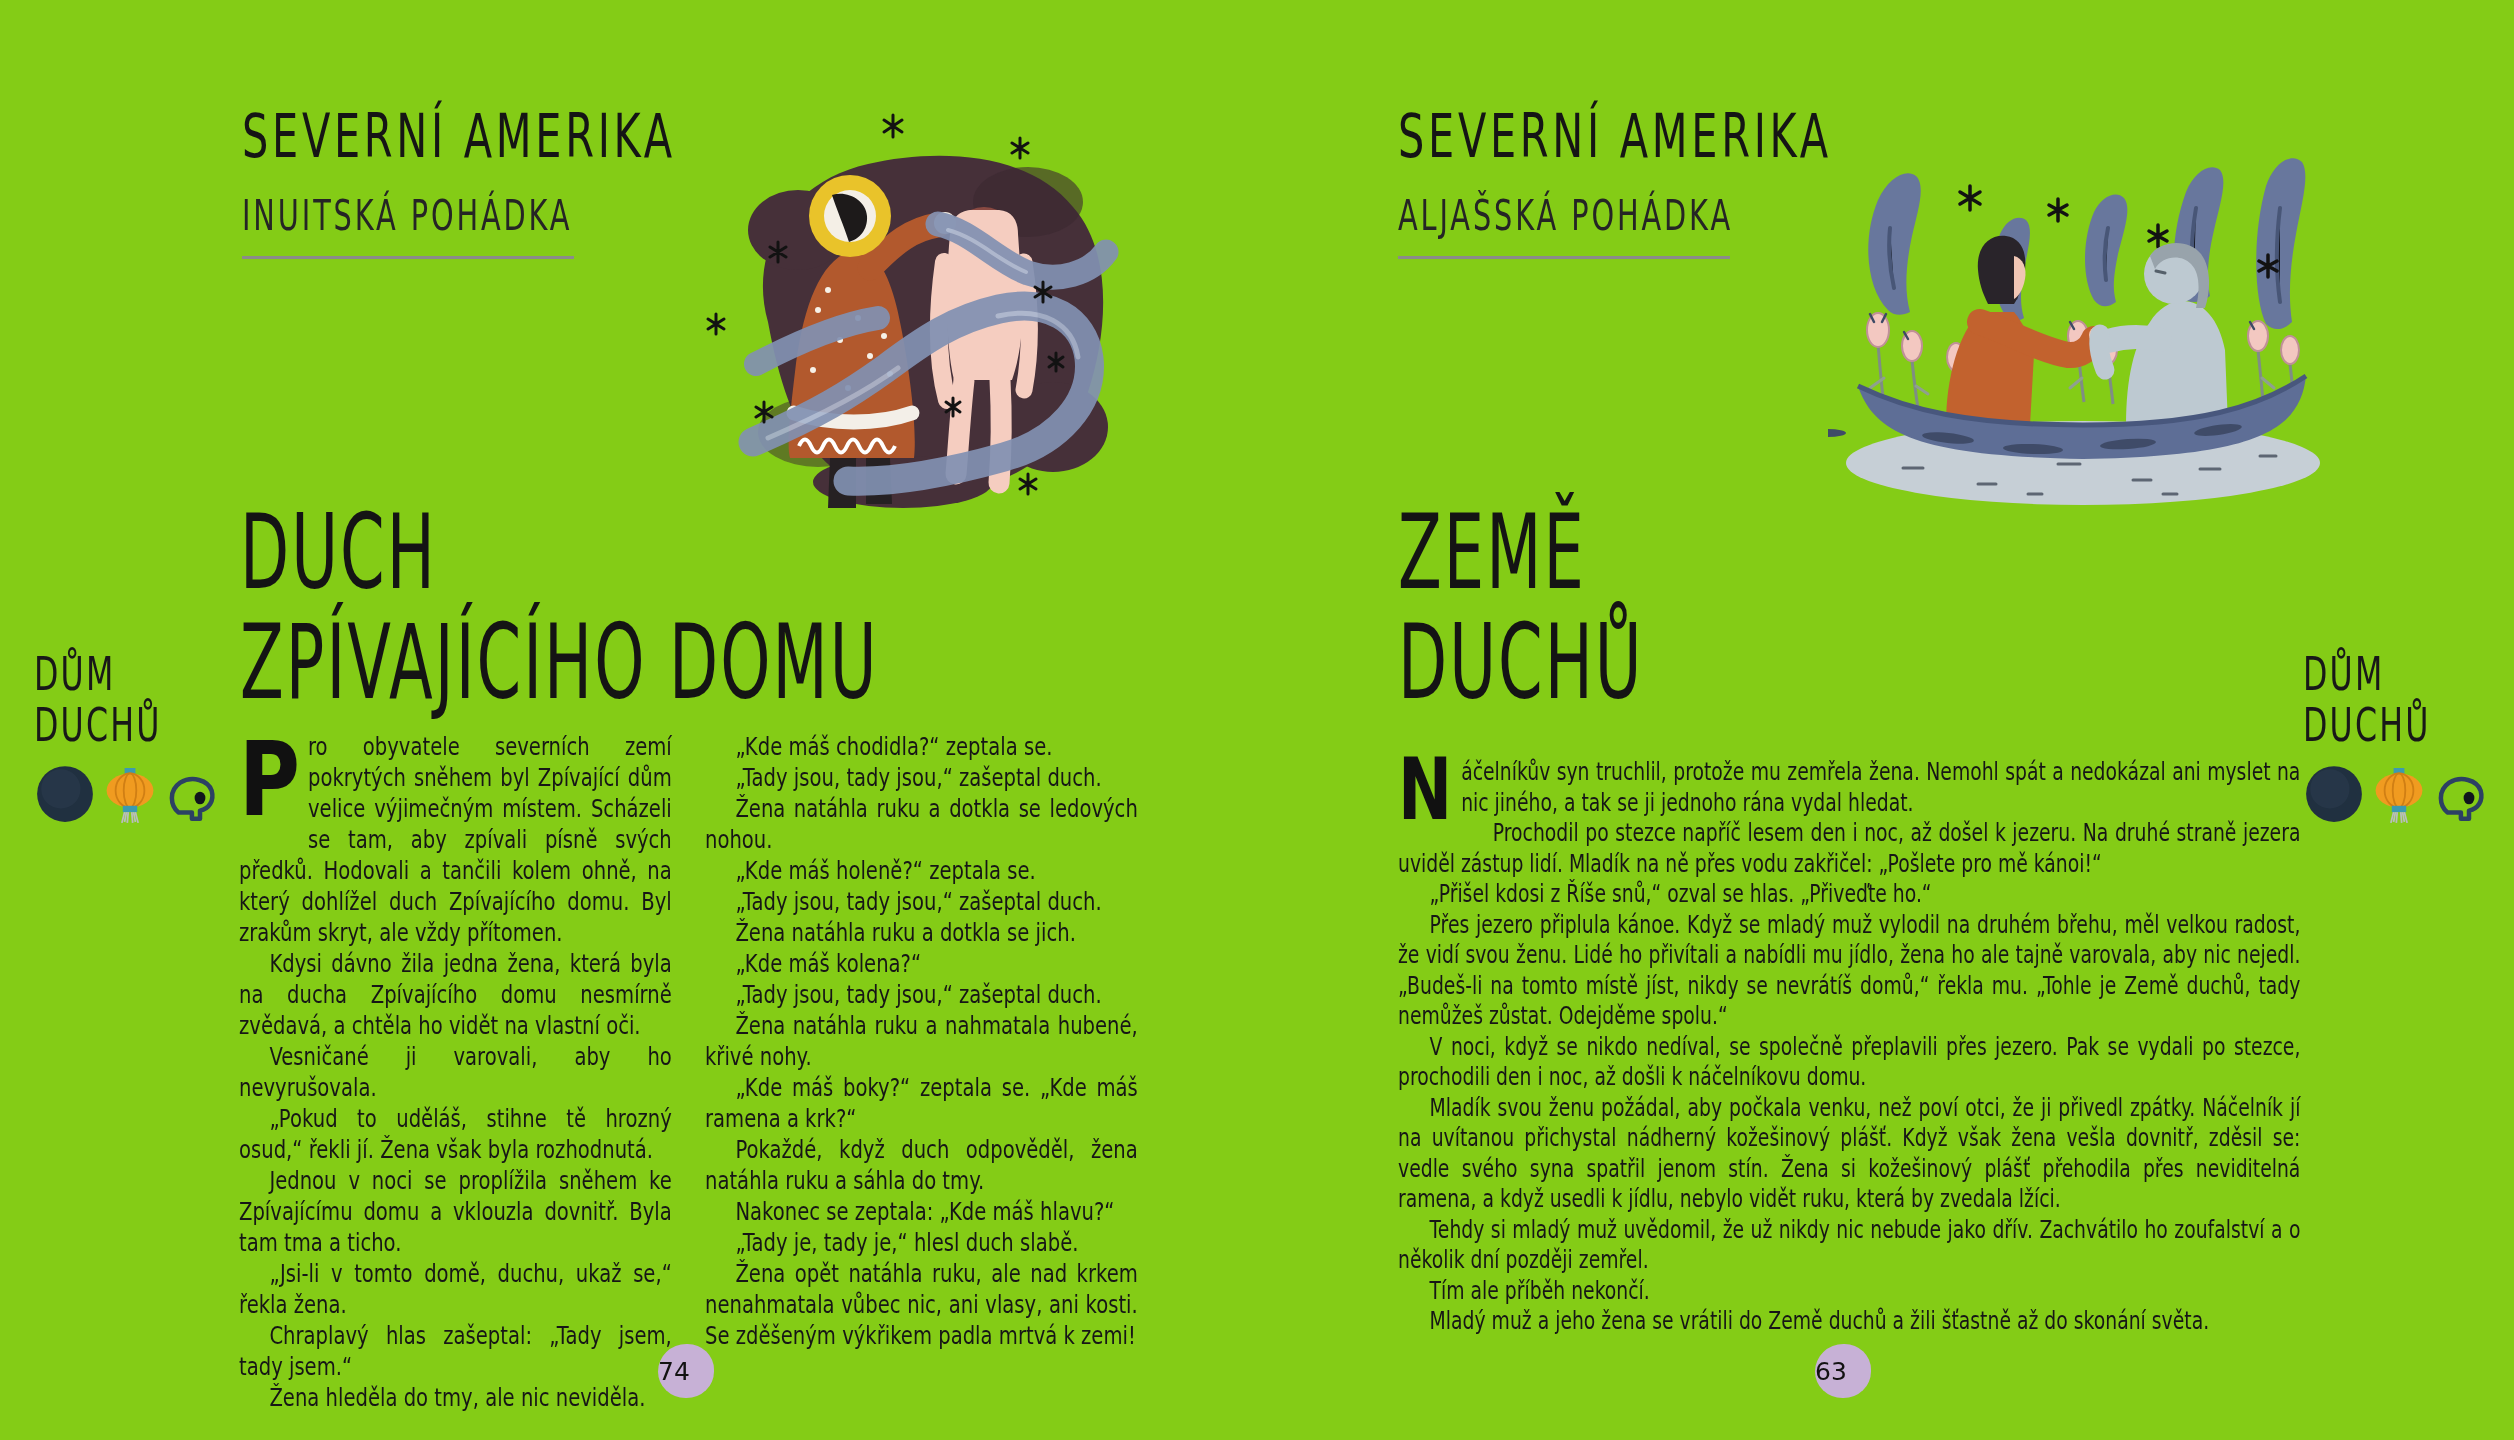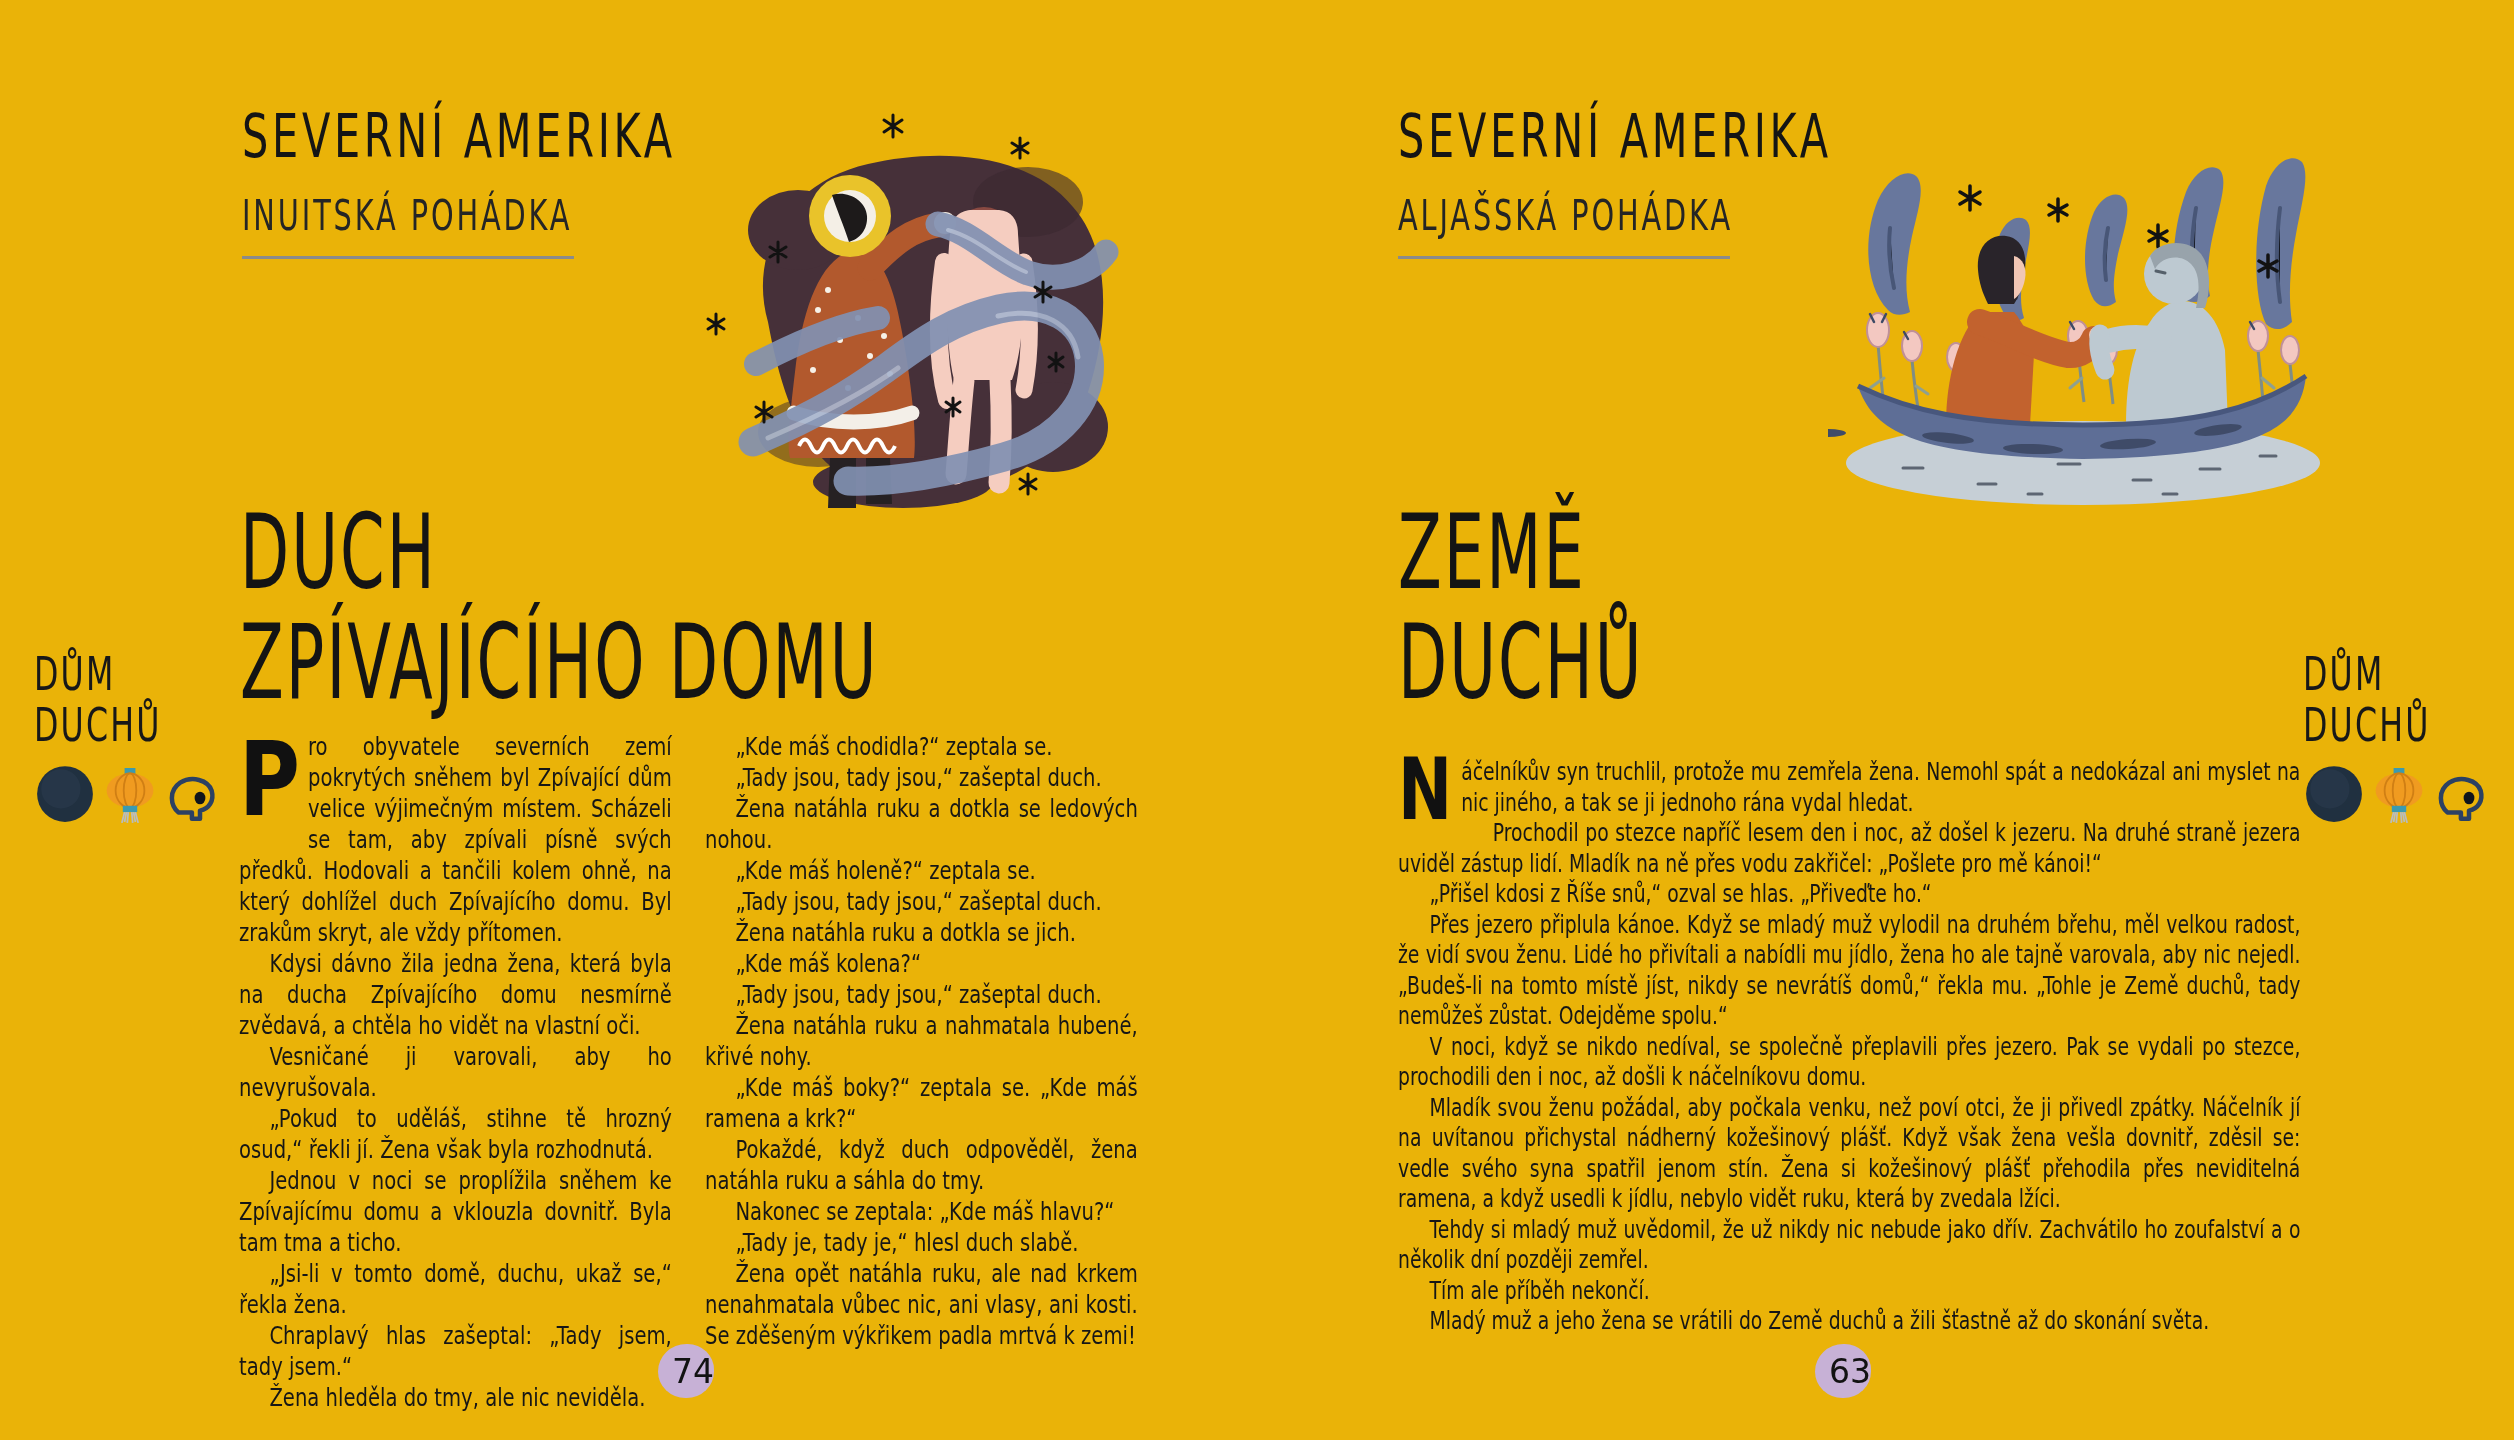--- a/index.html
+++ b/index.html
@@ -1,17 +1,17 @@
 <!DOCTYPE html>
 <html lang="cs"><head>
 <meta charset="utf-8">
 <style>
   html,body { margin:0; padding:0; background:#ffffff; }
   .spread {
-    position:relative; width:2514px; height:1440px; background:#eab308;
+    position:relative; width:2514px; height:1440px; background:#84cc16;
     font-family:"DejaVu Sans", sans-serif; color:#1c1c1c; overflow:hidden;
   }
   
   .region {
     font-size:56px; letter-spacing:5px; font-weight:500; white-space:nowrap;
     transform:scale(0.74,1.08); transform-origin:left top; line-height:64px; color:#151515;
   }
   .subtitle {
     font-size:40px; letter-spacing:4px; font-weight:400; white-space:nowrap;
     transform:scale(0.72,1.05); transform-origin:left top; line-height:48px;
@@ -46,22 +46,22 @@
     position:absolute; left:1398px; top:757px; width:1200px; text-align:justify;
     font-size:25px; line-height:30.5px;
     transform:scaleX(0.752); transform-origin:left top; color:#161616;
   }
   .right-body p { margin:0; text-indent:42px; }
   .right-body p.lead { text-indent:0; }
   .right-body .dropcap { font-size:86px; line-height:61px; padding:2px 12px 0 0; }
   
   .pagenum {
     position:absolute; width:56px; height:54px; background:#c7b1d6;
-    border-radius:52% 48% 50% 50%; display:flex; align-items:center; justify-content:flex-end;
-    font-size:33px; color:#121212;
+    border-radius:52% 48% 50% 50%; display:flex; align-items:center; justify-content:flex-start;
+    font-size:25px; color:#121212;
   }
   
   .illus { position:absolute; }
   .illus-left  { left:698px;  top:112px; width:428px; height:402px; }
   .illus-right { left:1828px; top:138px; width:508px; height:372px; }
   header.ph { position:absolute; }
 </style>
 </head>
 <body>
 

